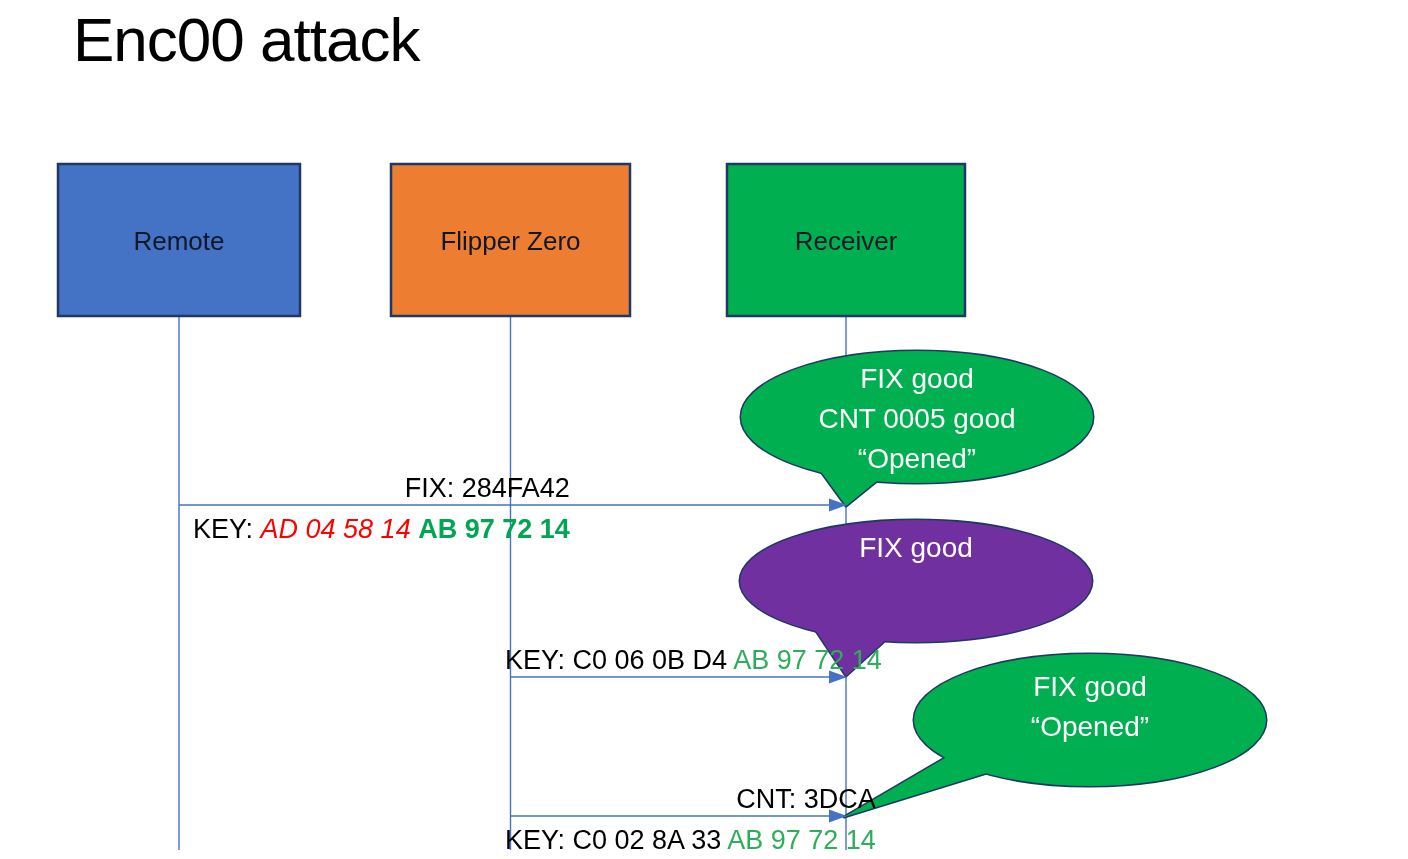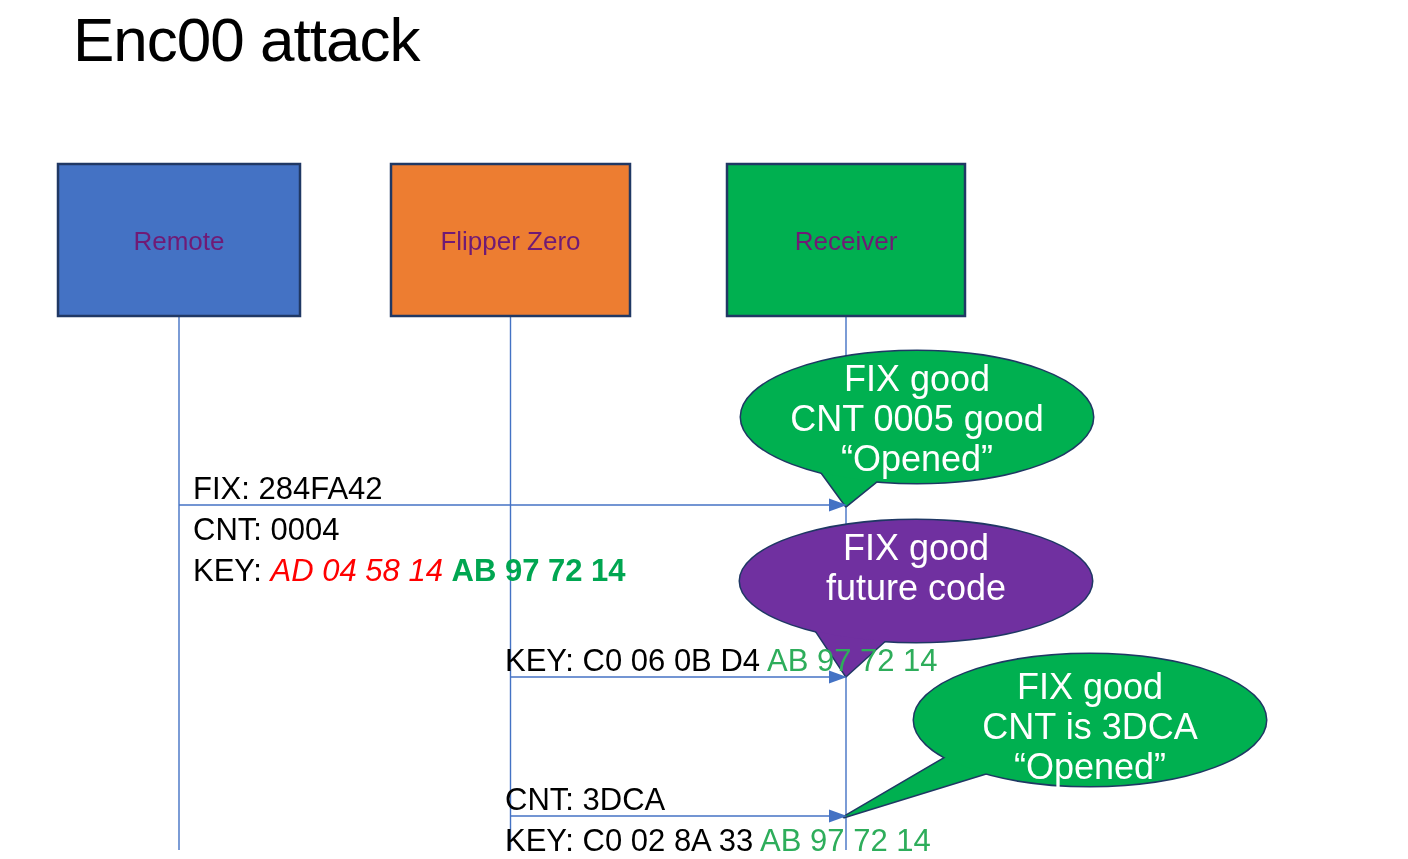--- a/index.html
+++ b/index.html
@@ -8,39 +8,39 @@
     overflow:hidden; font-family:"Liberation Sans", sans-serif;
   }
   svg.layer { position:absolute; left:0; top:0; }
 
   .title {
     position:absolute; left:73px; top:4px; margin:0;
     font-size:62px; font-weight:300; letter-spacing:-1px; color:#000;
   }
 
   .actor-label {
-    position:absolute; color:#701a75; font-size:26px; line-height:31px;
+    position:absolute; color:#0f172a; font-size:26px; line-height:31px;
     text-align:center; font-weight:400;
   }
   .lbl-remote   { left:58px;  top:226px; width:242px; }
   .lbl-flipper  { left:391px; top:226px; width:239px; }
   .lbl-receiver { left:727px; top:226px; width:238px; }
 
   .msg {
-    position:absolute; font-size:31px; line-height:41px;
-    color:#000; white-space:nowrap;
+    position:absolute; font-size:27px; line-height:41px;
+    color:#000; white-space:nowrap;text-align:right;
   }
   .msg-1 { left:193px; top:468px; }
   .msg-2 { left:505px; top:640px; }
   .msg-3 { left:505px; top:779px; }
   .green-bold { font-weight:700; }
 
   .callout-text {
     position:absolute; width:340px; text-align:center;
-    color:#ffffff; font-size:36px; line-height:40px;
+    color:#ffffff; font-size:28px; line-height:40px;
   }
   .ct-1 { left:747px; top:359px; }
   .ct-2 { left:746px; top:528px; }
   .ct-3 { left:920px; top:667px; }
 
   .actor-rect { stroke:#203864; stroke-width:2.5; }
   .lifeline, .arrow-line { stroke:#4472C4; stroke-width:1.4; fill:none; }
   .bubble { stroke:#1F3864; stroke-width:3; stroke-linejoin:round; }
   .bubble-fill { stroke:none; }
 </style>
@@ -90,41 +90,38 @@
   </svg>
 
   <h1 class="title">Enc00 attack</h1>
 
   <div class="actor-label lbl-remote">Remote</div>
   <div class="actor-label lbl-receiver">Receiver</div>
   <div class="actor-label lbl-flipper">Flipper Zero</div>
 
   <div class="msg msg-1">
     <div>FIX: 284FA42</div>
-    <div>CNT: 0004</div>
     <div><span>KEY: </span><span style="color: rgb(255, 0, 0); font-style: italic;">AD 04 58 14 </span><span class="green-bold" style="color: rgb(0, 166, 81);">AB 97 72 14</span></div>
   </div>
 
   <div class="msg msg-2">
     <div><span>KEY: C0 06 0B D4 </span><span style="color: rgb(46, 173, 91);">AB 97 72 14</span></div>
   </div>
 
   <div class="msg msg-3">
     <div>CNT: 3DCA</div>
     <div><span>KEY: C0 02 8A 33 </span><span style="color: rgb(46, 173, 91);">AB 97 72 14</span></div>
   </div>
 
   <div class="callout-text ct-1">
     <div>FIX good</div>
     <div>CNT 0005 good</div>
     <div>“Opened”</div>
   </div>
   <div class="callout-text ct-2">
     <div>FIX good</div>
-    <div>future code</div>
   </div>
   <div class="callout-text ct-3">
     <div>FIX good</div>
-    <div>CNT is 3DCA</div>
     <div>“Opened”</div>
   </div>
 
 </div>
 
 </body></html>

